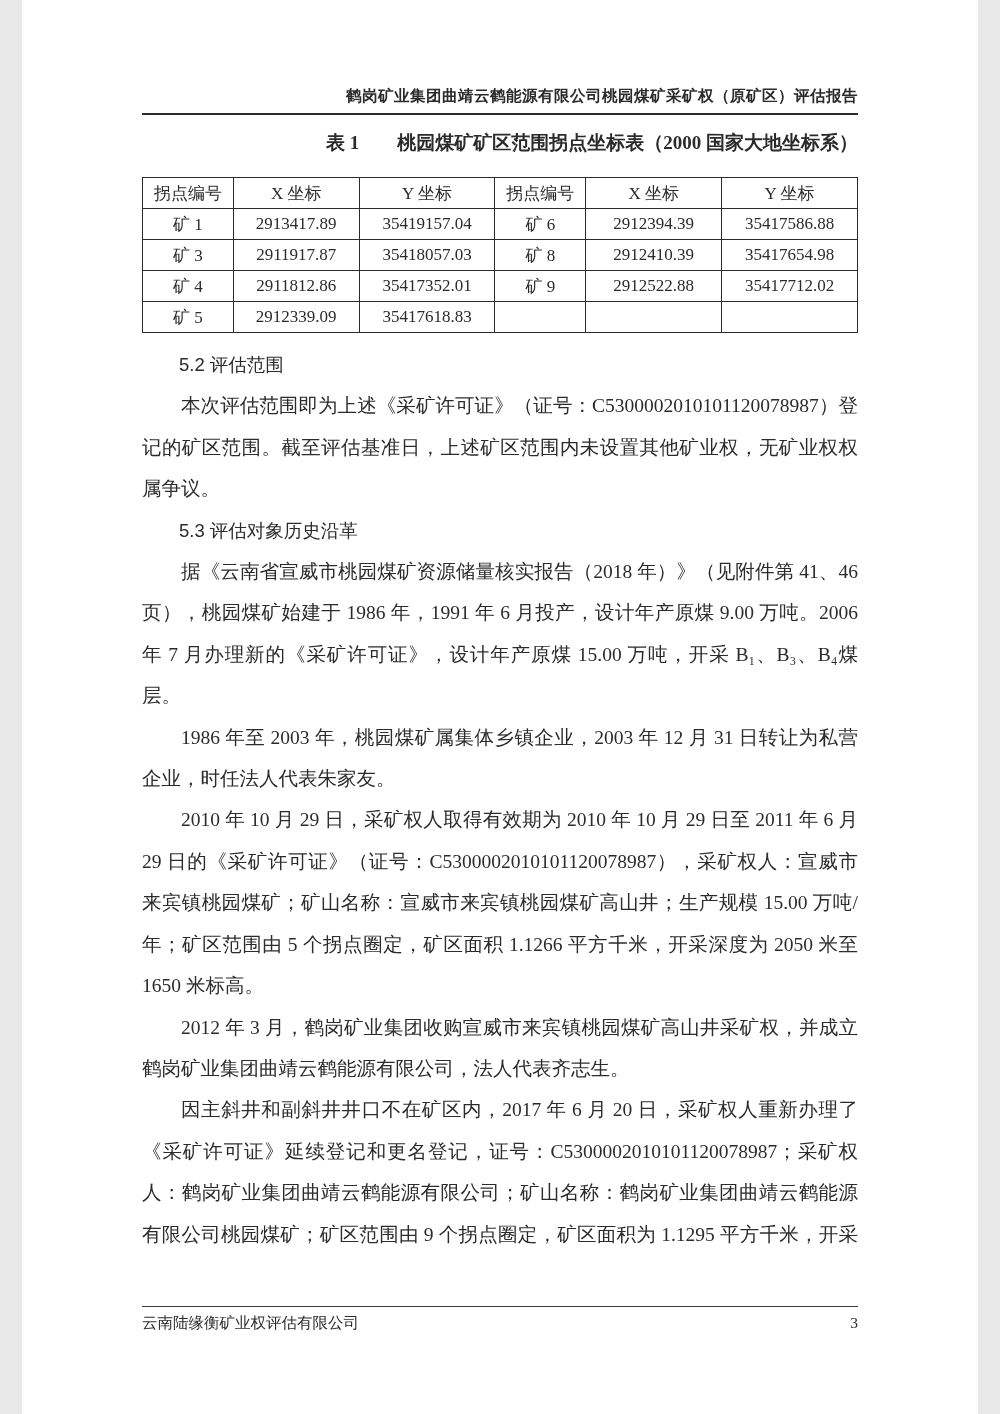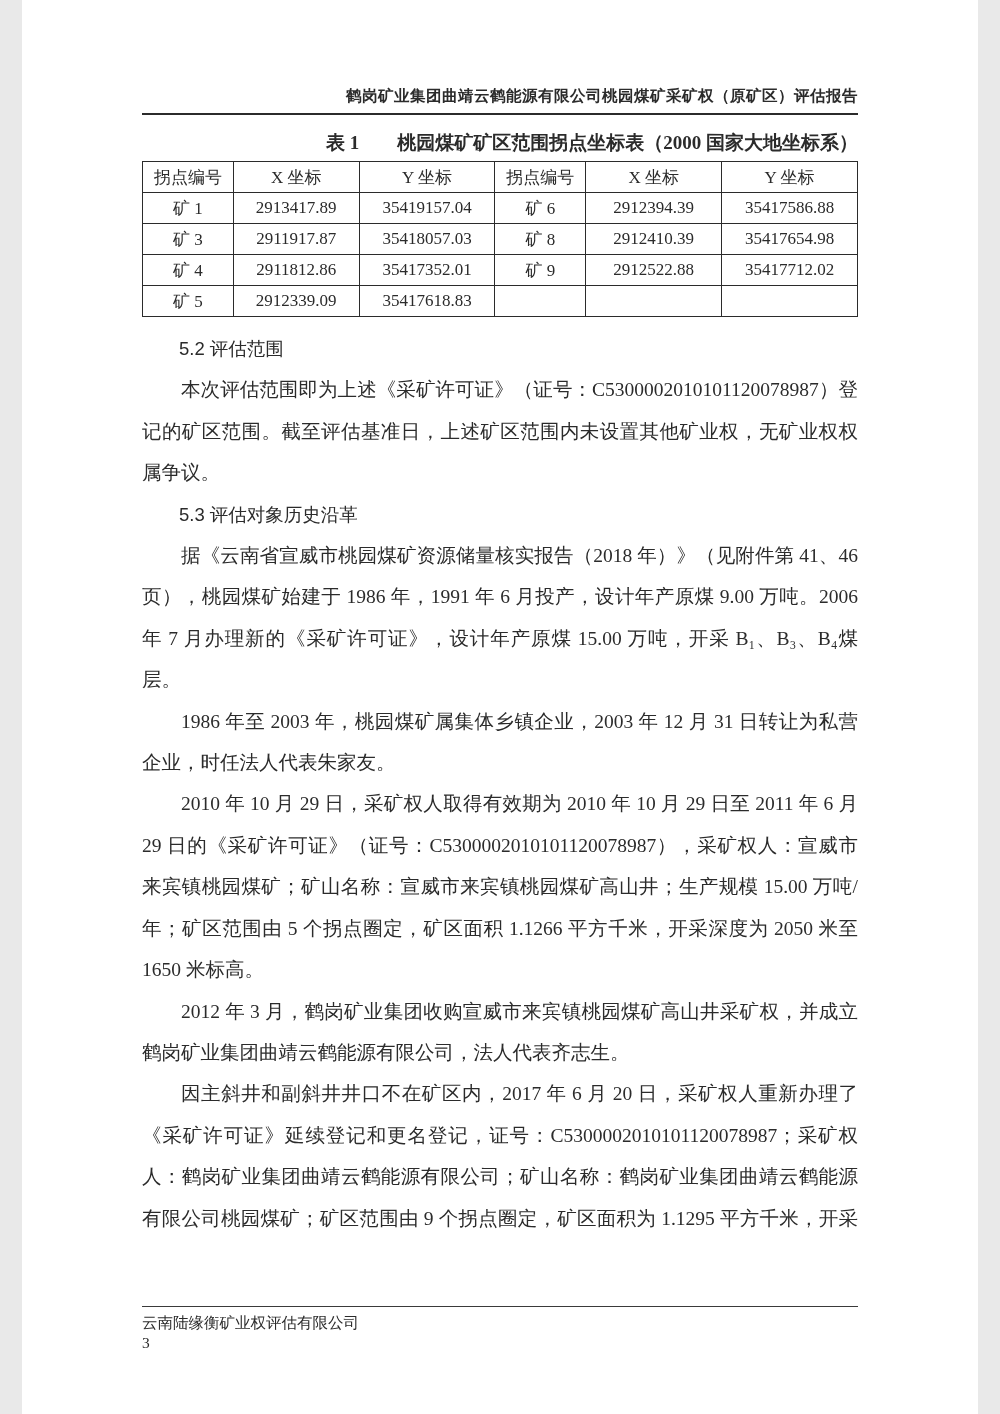--- a/index.html
+++ b/index.html
@@ -35,21 +35,21 @@
     margin-top: 15px;
     text-align: right;
     font-size: 19px;
     font-weight: bold;
     line-height: 26px;
   }
 
   
   table.coord {
     width: 100%;
-    margin-top: 5px;
+    margin-top: 21px;
     border-collapse: collapse;
   }
   table.coord th, table.coord td {
     border: 1.5px solid #2b2b2b;
     text-align: center;
     vertical-align: middle;
     height: 31px;
     font-size: 17px;
     font-weight: normal;
     padding: 0 2px;
@@ -87,21 +87,20 @@
     position: absolute;
     left: 120px;
     right: 120px;
     top: 1306px;
     border-top: 1.5px solid #3a3a3a;
     padding-top: 6px;
     display: flex;
     justify-content: space-between;
     align-items: baseline;
     font-size: 15.5px;
-    flex-direction: column;
   }
 </style>
 </head>
 <body>
 
 <div class="page">
   <div class="content">
 
     <div class="doc-header">
       <div class="doc-header-text">鹤岗矿业集团曲靖云鹤能源有限公司桃园煤矿采矿权（原矿区）评估报告</div>

